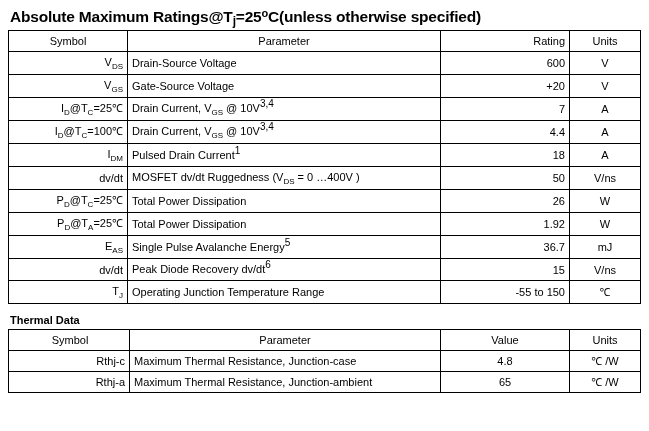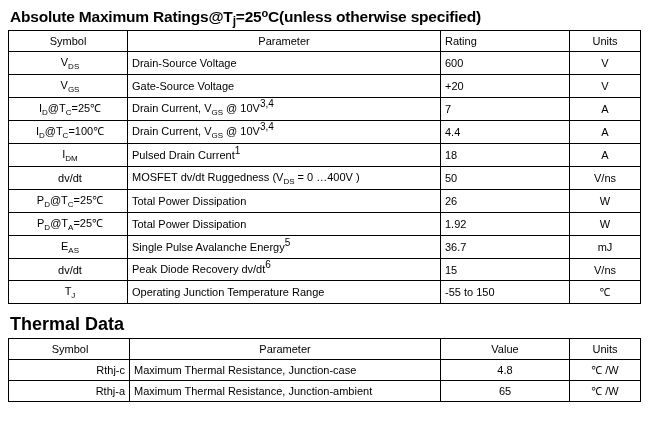--- a/index.html
+++ b/index.html
@@ -21,49 +21,49 @@
     width: 649px;
   }
   h1.main-title {
     font-size: 15.5px;
     font-weight: bold;
     margin: 2px 0 4px 2px;
     letter-spacing: -0.2px;
     white-space: nowrap;
   }
   h2.section-title {
-    font-size: 18px;
+    font-size: 11px;
     font-weight: bold;
     margin: 10px 0 3px 2px;
   }
   table {
     border-collapse: collapse;
     width: 633px;
     table-layout: fixed;
   }
   table td, table th {
     border: 1px solid #000000;
     font-size: 11px;
     font-weight: normal;
     padding: 0 4px;
     height: 20px;
     line-height: 20px;
     overflow: hidden;
     white-space: nowrap;
   }
   .c-symbol { width: 110px; text-align: center; border-radius: 8px; }
   .c-param  { text-align: left; }
-  .c-rating { width: 120px; text-align: left; }
+  .c-rating { width: 120px; text-align: right; }
   .c-units  { width: 62px; text-align: center; }
 
   thead td { text-align: center; }
   .th-param { text-align: center; }
 
   tbody .c-param { text-align: left; }
-  tbody .c-symbol { text-align: center; padding-left: 8px; }
+  tbody .c-symbol { text-align: right; padding-left: 8px; }
 
   .thermal .c-symbol { width: 110px; text-align: right; padding-left: 6px; }
   .thermal .c-rating { width: 120px; text-align: center; }
   .thermal .c-units { width: 62px; text-align: center; }
   .thermal thead .c-symbol { text-align: center; }
   .thermal thead .c-param { text-align: center; }
 
   sub {
     font-size: 8px;
     vertical-align: baseline;

